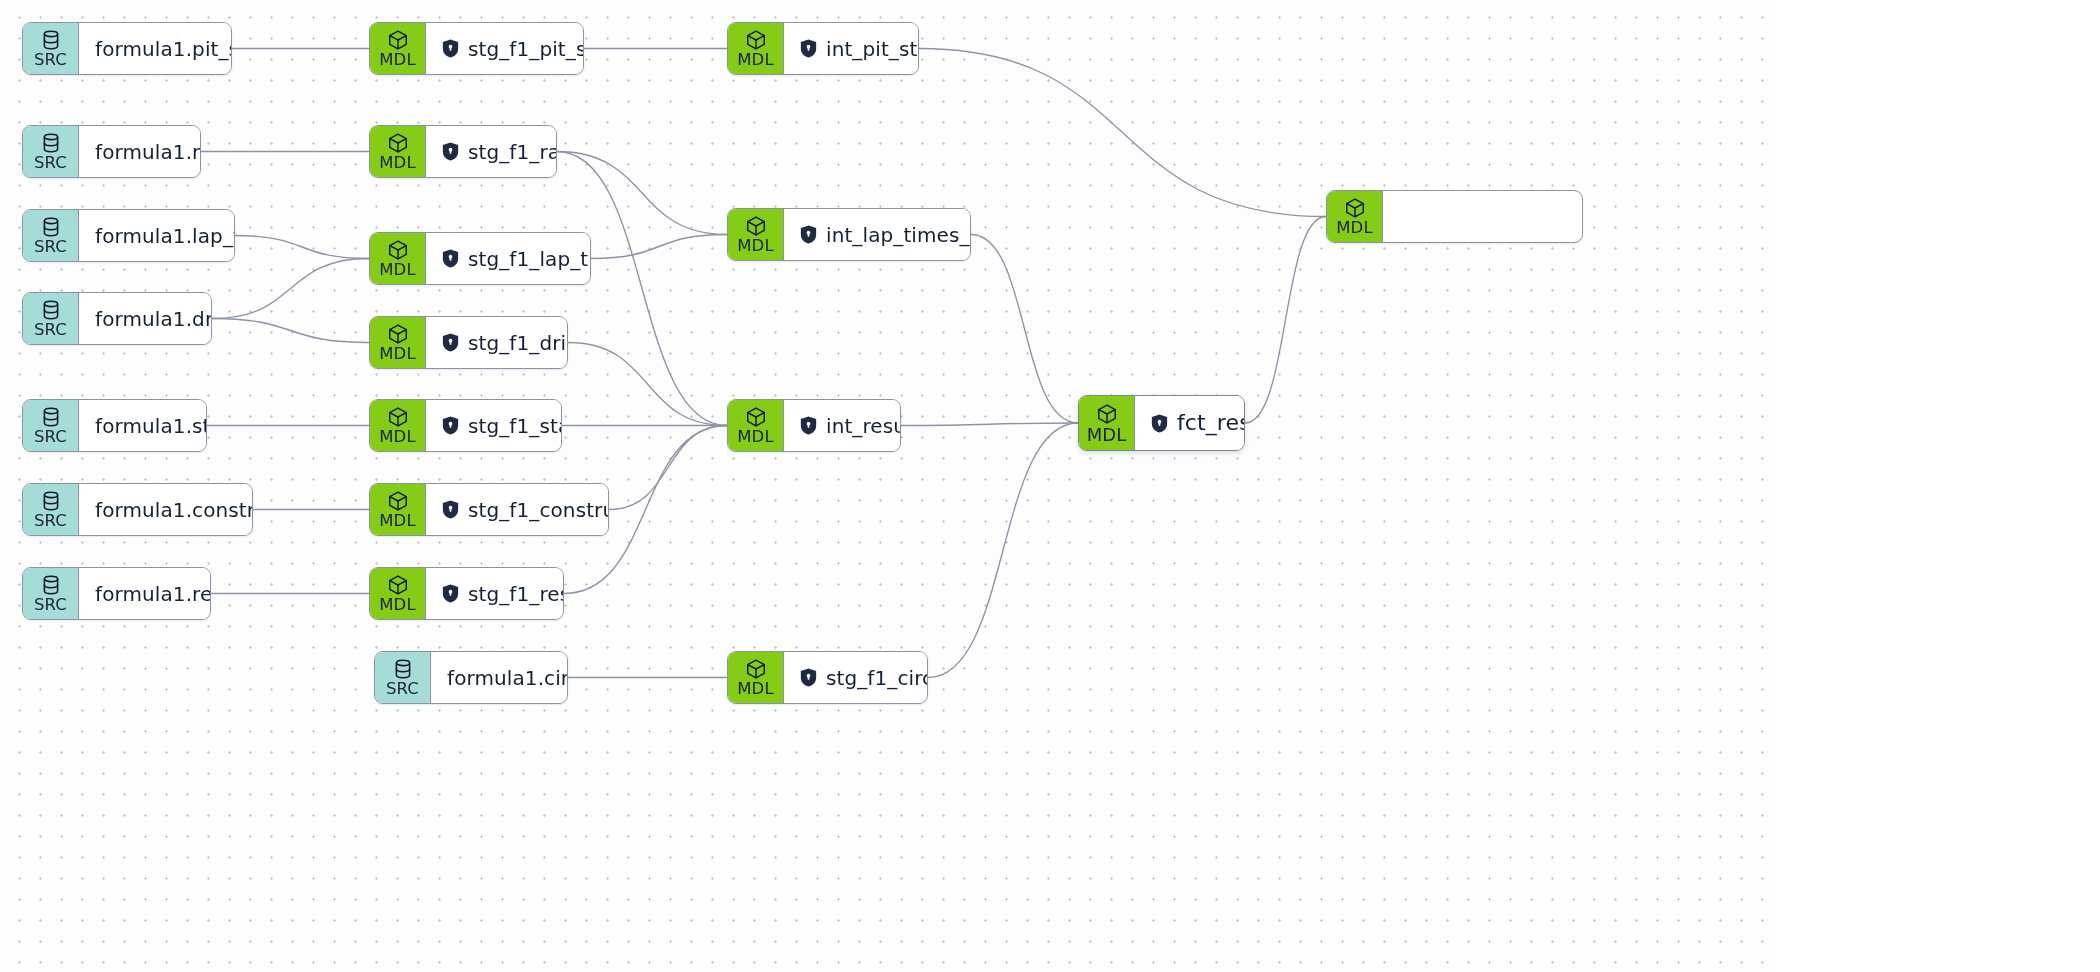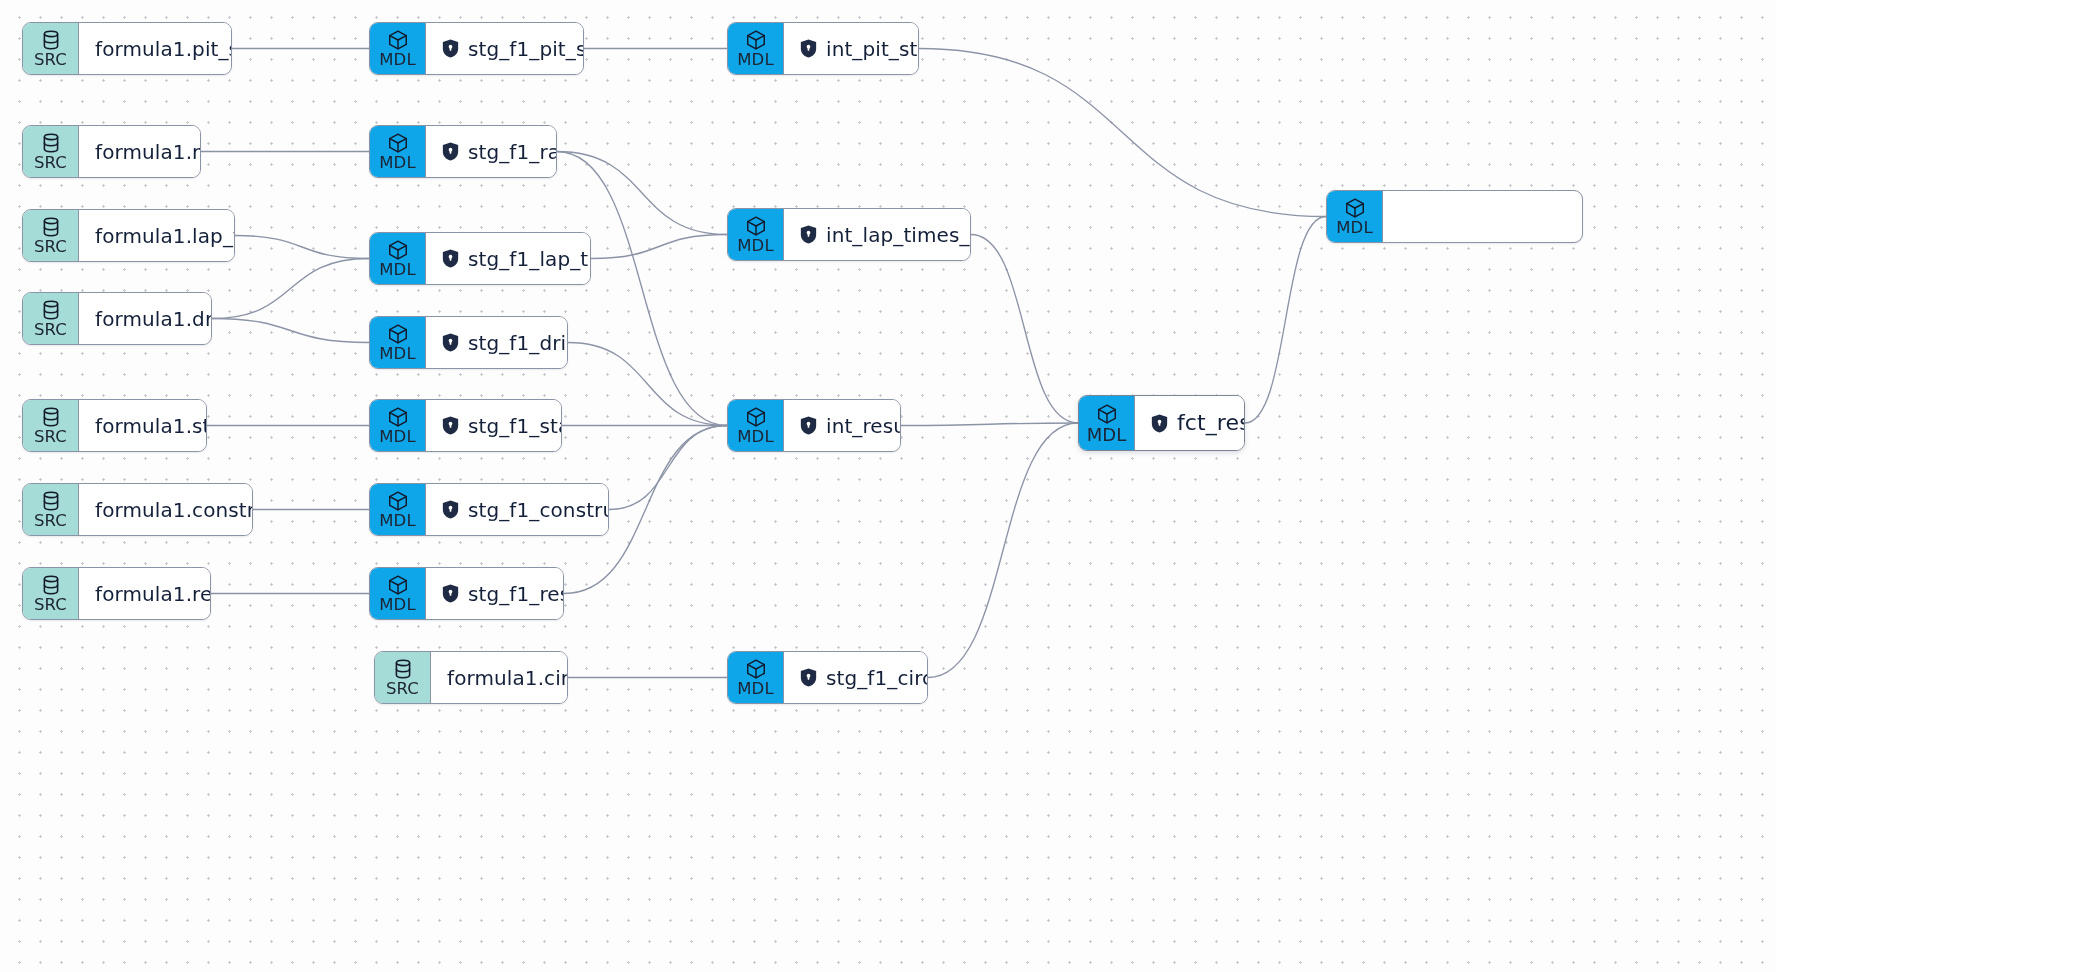--- a/index.html
+++ b/index.html
@@ -42,21 +42,21 @@
     width: 56px;
     display: flex;
     flex-direction: column;
     align-items: center;
     justify-content: center;
     gap: 1px;
     border-right: 1.4px solid #8b93a6;
     box-sizing: border-box;
   }
   .badge-src { background: #a6dcd7; }
-  .badge-mdl { background: #0ea5e9; }
+  .badge-mdl { background: #84cc16; }
   .badge-icon {
     display: block;
     line-height: 0;
   }
   .badge-text {
     font-size: 16.5px;
     line-height: 1;
     color: #1d2433;
     letter-spacing: 0.1px;
     font-family: "DejaVu Sans", "Liberation Sans", sans-serif;

